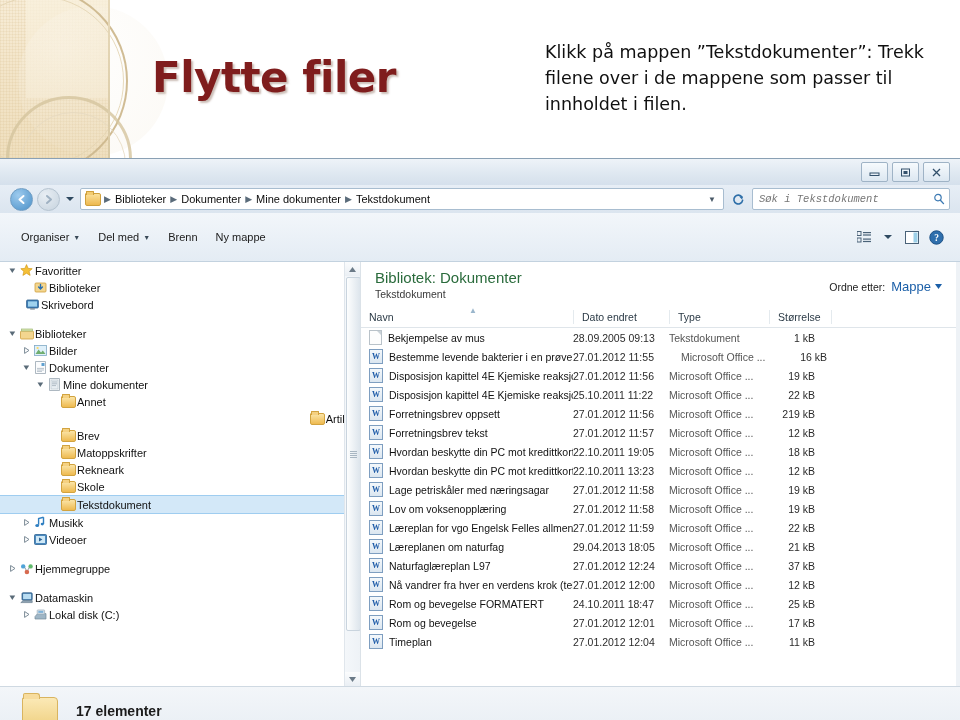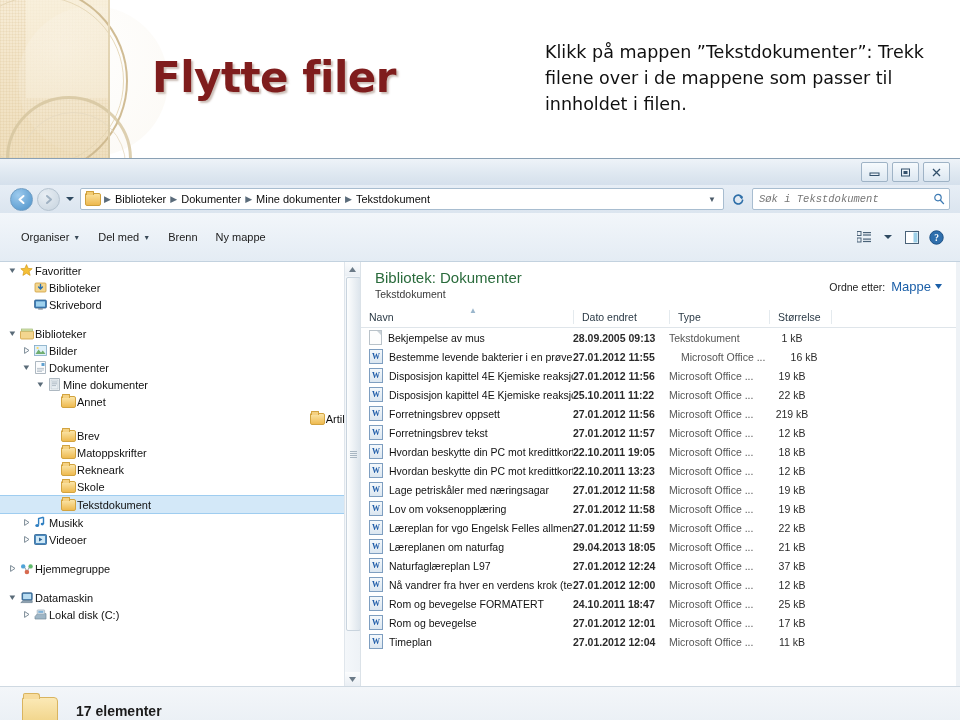--- a/index.html
+++ b/index.html
@@ -122,23 +122,23 @@
 
   .colhead{height:20px;display:flex;align-items:center;border-bottom:1px solid #dfe5ea;
      background:#fff;position:relative;margin-top:3px;}
   .col{font-size:10.5px;color:#2b3a46;padding-left:8px;box-sizing:border-box;
      border-left:1px solid #e4eaee;height:14px;display:flex;align-items:center;position:relative;}
   .col:first-child{border-left:none;}
   .sortmark{position:absolute;left:108px;top:-4px;font-size:8px;color:#9ab6cc;}
 
   .frow{height:19px;display:flex;align-items:center;font-size:10.5px;color:#111;}
   .fname{display:flex;align-items:center;gap:6px;padding-left:8px;box-sizing:border-box;overflow:hidden;white-space:nowrap;}
-  .fdate{box-sizing:border-box;color:#2b2b2b;font-weight:bold;}
+  .fdate{box-sizing:border-box;color:#2b2b2b;}
   .ftype{box-sizing:border-box;color:#555;}
-  .fsize{box-sizing:border-box;color:#2b2b2b;text-align:center;padding-right:16px;}
+  .fsize{box-sizing:border-box;color:#2b2b2b;text-align:right;padding-right:16px;}
   .docic{width:11px;height:13px;background:#fdfdfd;border:1px solid #b9c2c9;position:relative;flex:0 0 auto;}
   .docic:after{content:"";position:absolute;right:0;top:0;border-width:0 4px 4px 0;border-style:solid;
      border-color:transparent #c9d2d8 transparent transparent;}
   .wordic{width:12px;height:13px;background:linear-gradient(180deg,#f4f8fb,#dbe6f0);
      border:1px solid #7e9ec0;flex:0 0 auto;display:flex;align-items:center;justify-content:center;
      font-size:8px;font-weight:700;color:#1f5ca8;font-family:"Liberation Serif",serif;line-height:1;}
 
   .listscrollR{position:absolute;right:0;top:0;width:4px;height:424px;background:#eef2f6;}
 
   
@@ -305,21 +305,21 @@
           <div class="trow" style="padding-left: 20px;">
             <span class="tarrow"></span>
             <span class="ticn">
               <svg width="13" height="13" viewBox="0 0 13 13">
                 <rect x="1" y="2" width="11" height="9" rx="1" fill="#f3d68f" stroke="#cfa03c" stroke-width=".8"></rect>
                 <path d="M6.5 3.5 L6.5 7.5 M4.6 6 L6.5 8 L8.4 6" stroke="#2a6fb0" stroke-width="1.4" fill="none" stroke-linecap="round"></path>
               </svg>
             </span>
             <span class="tlabel">Biblioteker</span>
           </div>
-          <div class="trow" style="padding-left: 20px;">
+          <div class="trow" style="padding-left: 12px;">
             <span class="tarrow"></span>
             <span class="ticn">
               <svg width="13" height="13" viewBox="0 0 13 13">
                 <rect x="0.6" y="2" width="11.8" height="8" rx="1" fill="#3f7fb8" stroke="#2c5d8c" stroke-width=".8"></rect>
                 <rect x="2" y="3.4" width="9" height="5.2" fill="#9fd2ee"></rect>
                 <rect x="4.2" y="10.2" width="4.6" height="1.4" fill="#7f8d99"></rect>
               </svg>
             </span>
             <span class="tlabel">Skrivebord</span>
           </div>

